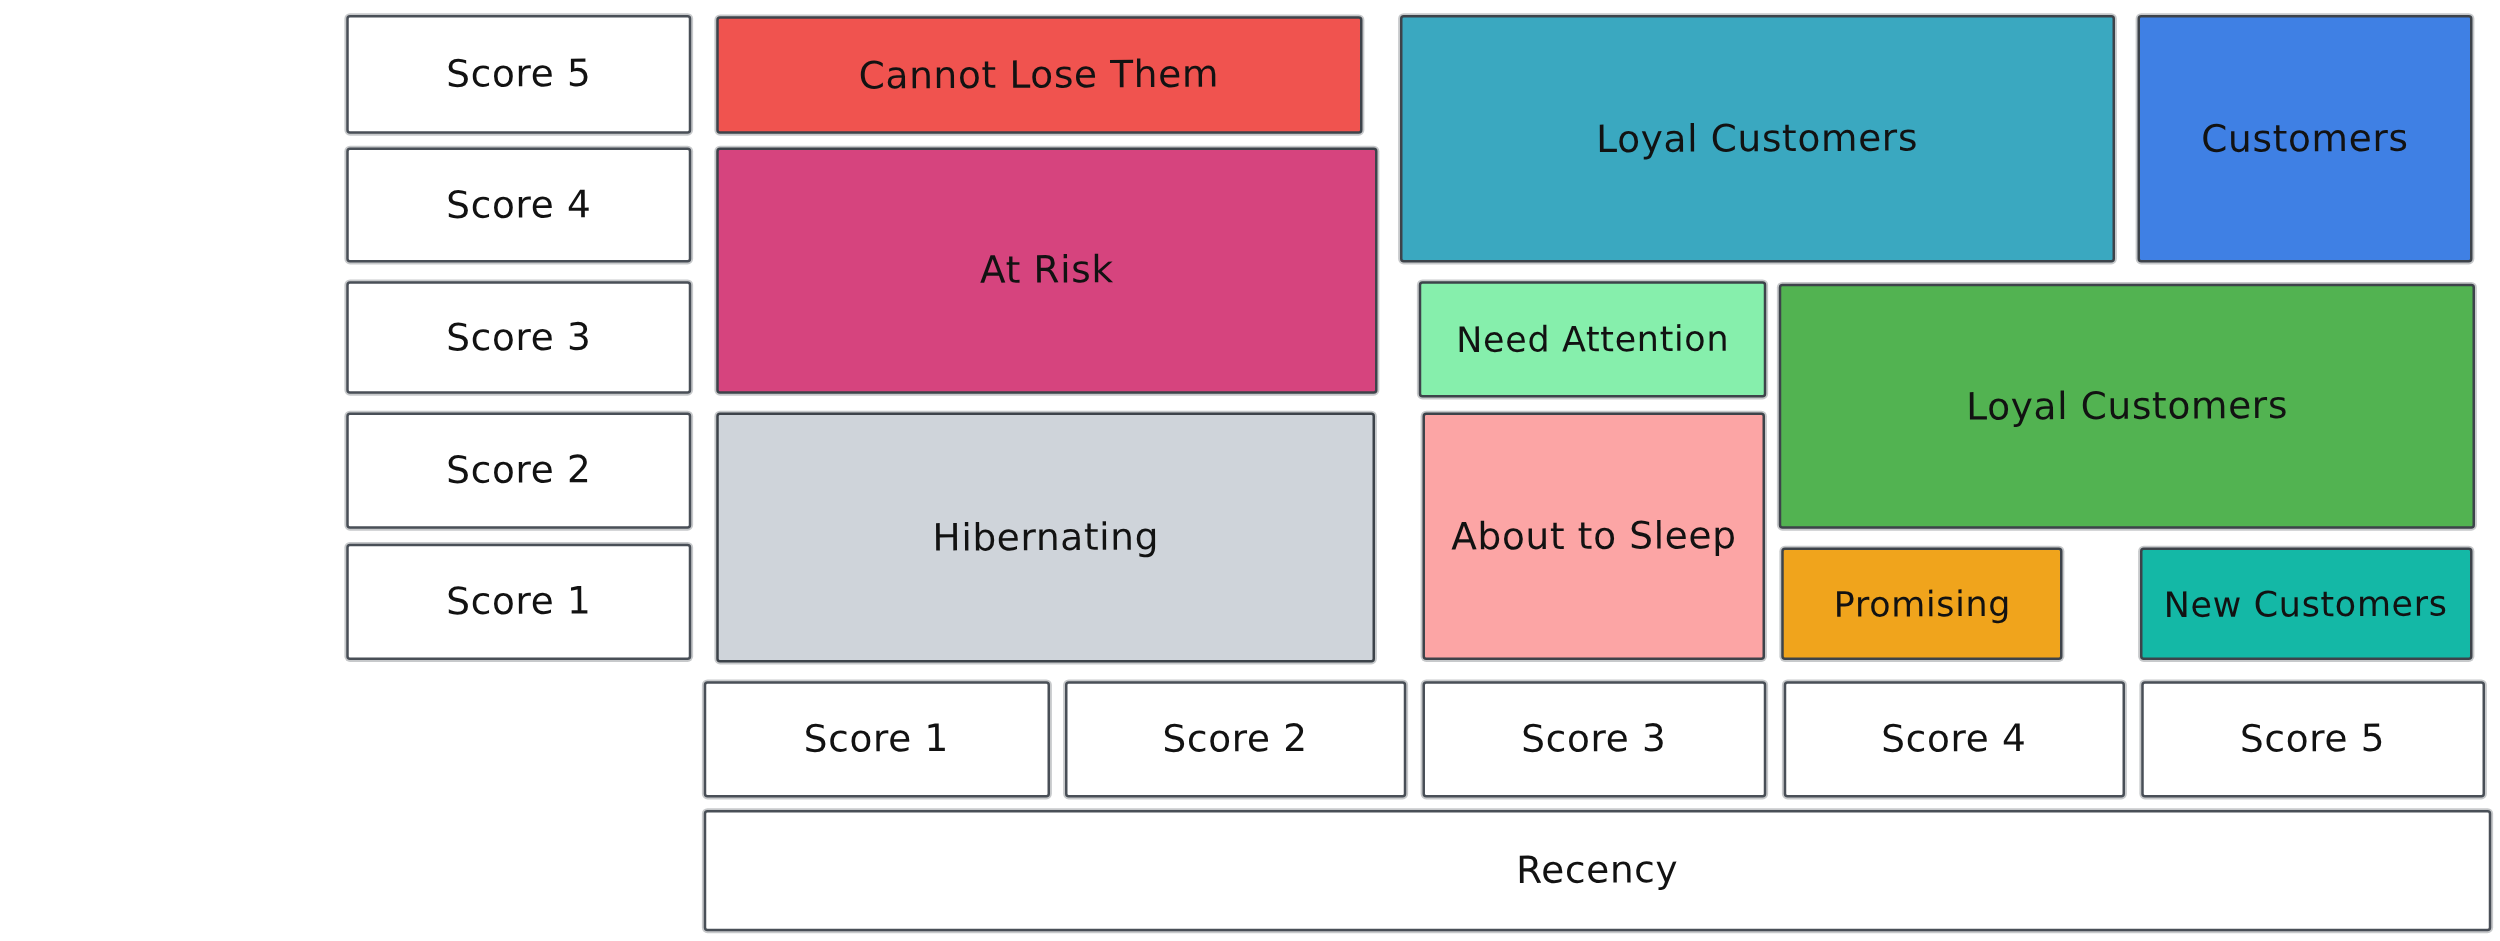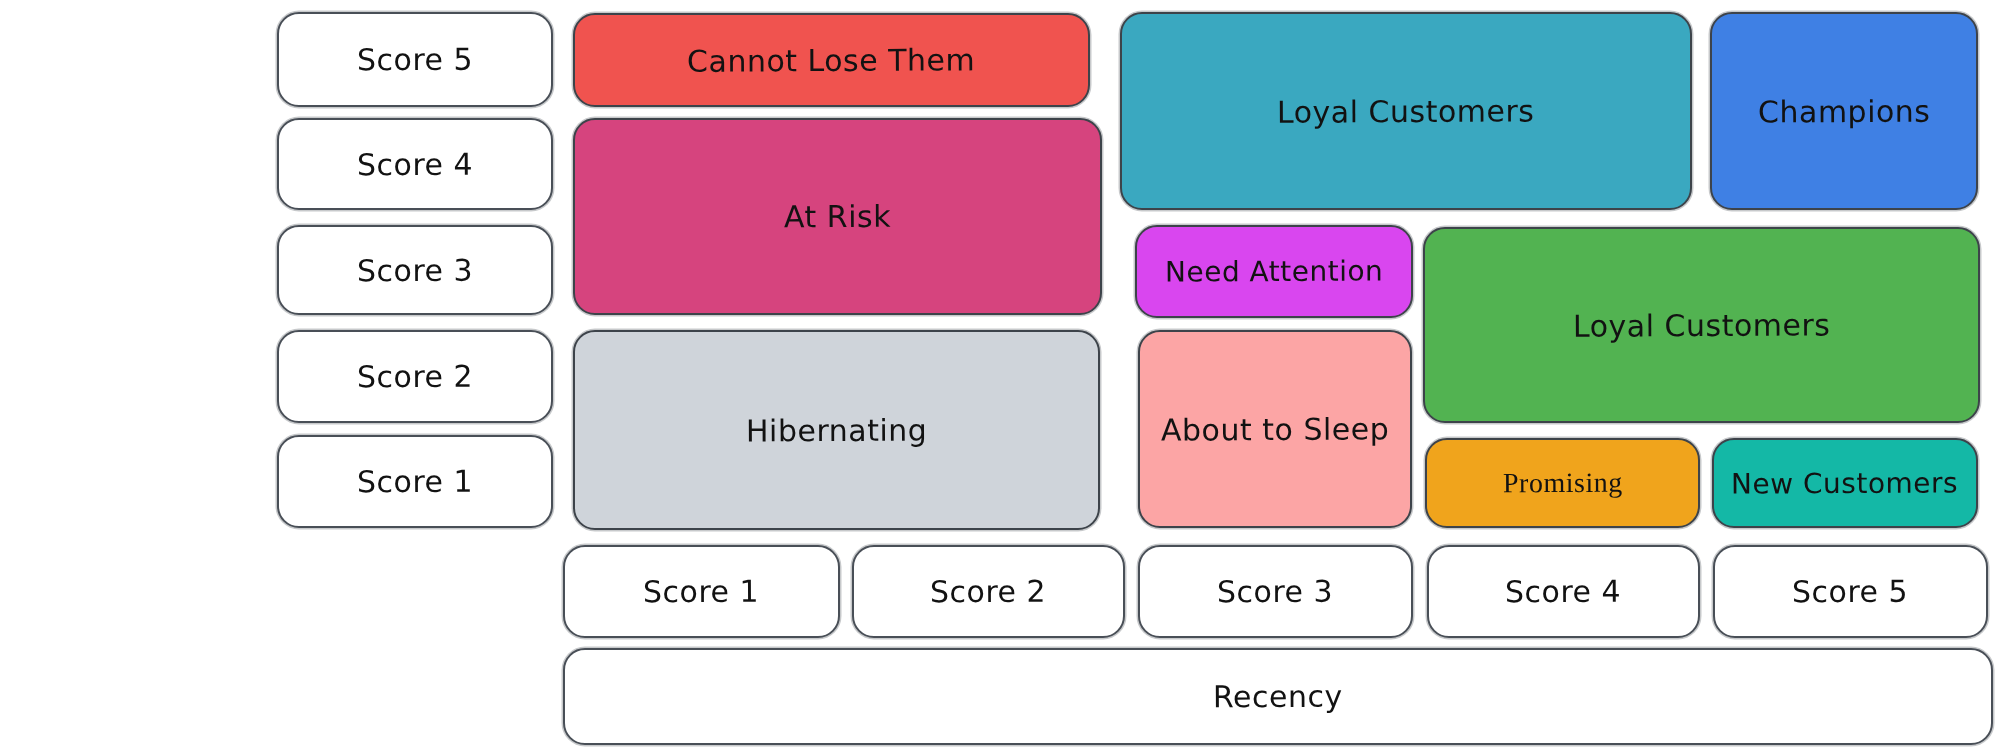--- a/index.html
+++ b/index.html
@@ -4,21 +4,21 @@
 <style>
   html,body{margin:0;padding:0;background:#ffffff;}
   body{font-family:"DejaVu Sans", sans-serif;}
   #canvas{position:relative;width:2000px;height:753px;background:#ffffff;overflow:hidden;}
 
   .box{
     position:absolute;
     display:flex;align-items:center;justify-content:center;
     box-sizing:border-box;
     border:2.5px solid #3d434a;
-    border-radius:22px;
+    border-radius:3px;
     color:#121212;
     text-align:center;
     letter-spacing:0.5px;
     box-shadow:0 0 0 1.5px rgba(130,135,140,0.45);
   }
   .white{background:#ffffff;border-color:#494f57;}
   .lbl{display:block;font-size:30px;font-weight:500;transform:rotate(-0.3deg);}
   .small .lbl{font-size:28px;}
 
   
@@ -32,21 +32,21 @@
 
   
   .cannot-lose     {left:573px;  top:13px;  width:517px; height:94px;}
   .at-risk         {left:573px;  top:118px; width:529px; height:197px;}
   .hibernating     {left:573px;  top:330px; width:527px; height:200px;}
   .loyal-teal      {left:1120px; top:12px;  width:572px; height:198px;}
   .champions       {left:1710px; top:12px;  width:268px; height:198px;}
   .need-attention  {left:1135px; top:225px; width:278px; height:93px;}
   .loyal-green     {left:1423px; top:227px; width:557px; height:196px;}
   .about-to-sleep  {left:1138px; top:330px; width:274px; height:198px;}
-  .promising       {left:1425px; top:438px; width:275px; height:90px;font-family:Liberation Serif, serif;}
+  .promising       {left:1425px; top:438px; width:225px; height:90px;}
   .new-customers   {left:1712px; top:438px; width:266px; height:90px;}
 
   
   .rscore          {top:545px;height:93px;}
   .r1{left:563px;width:277px;}
   .r2{left:852px;width:273px;}
   .r3{left:1138px;width:275px;}
   .r4{left:1427px;width:273px;}
   .r5{left:1713px;width:275px;}
   .recency         {left:563px; top:648px; width:1430px; height:97px;}
@@ -78,23 +78,23 @@
   <div class="box at-risk" style="background-color: rgb(214, 68, 126);">
     <span class="lbl">At Risk</span>
   </div>
   <div class="box hibernating" style="background-color: rgb(207, 212, 218);">
     <span class="lbl">Hibernating</span>
   </div>
   <div class="box loyal-teal" style="background-color: rgb(58, 168, 192);">
     <span class="lbl">Loyal Customers</span>
   </div>
   <div class="box champions" style="background-color: rgb(63, 128, 228);">
-    <span class="lbl">Champions</span>
+    <span class="lbl">Customers</span>
   </div>
-  <div class="box small need-attention" style="background-color: #d946ef;">
+  <div class="box small need-attention" style="background-color: #86efac;">
     <span class="lbl">Need Attention</span>
   </div>
   <div class="box loyal-green" style="background-color: rgb(82, 179, 81);">
     <span class="lbl">Loyal Customers</span>
   </div>
   <div class="box about-to-sleep" style="background-color: #fca5a5;">
     <span class="lbl">About to Sleep</span>
   </div>
   <div class="box small promising" style="background-color: rgb(240, 164, 28);">
     <span class="lbl">Promising</span>

